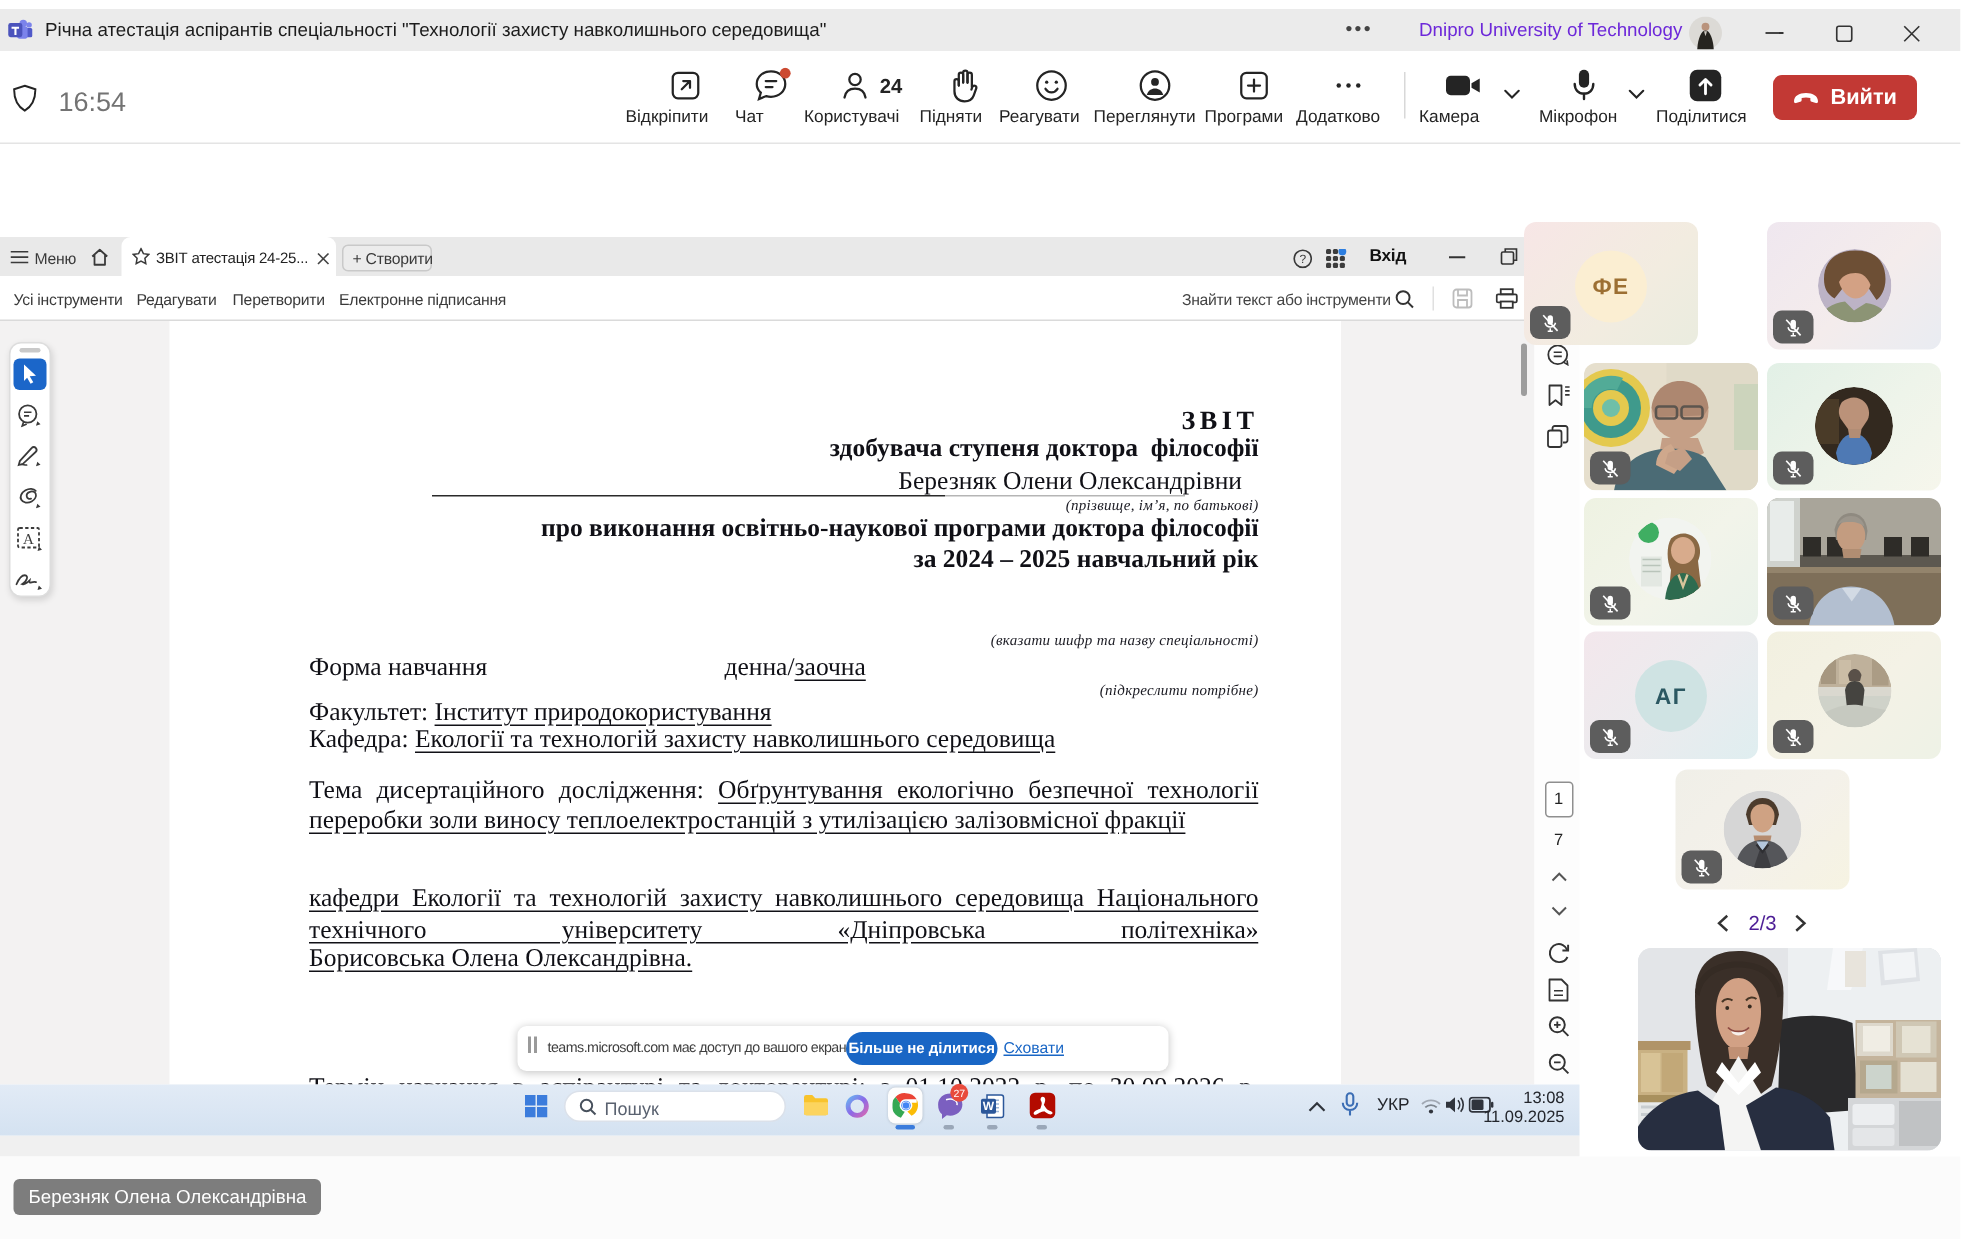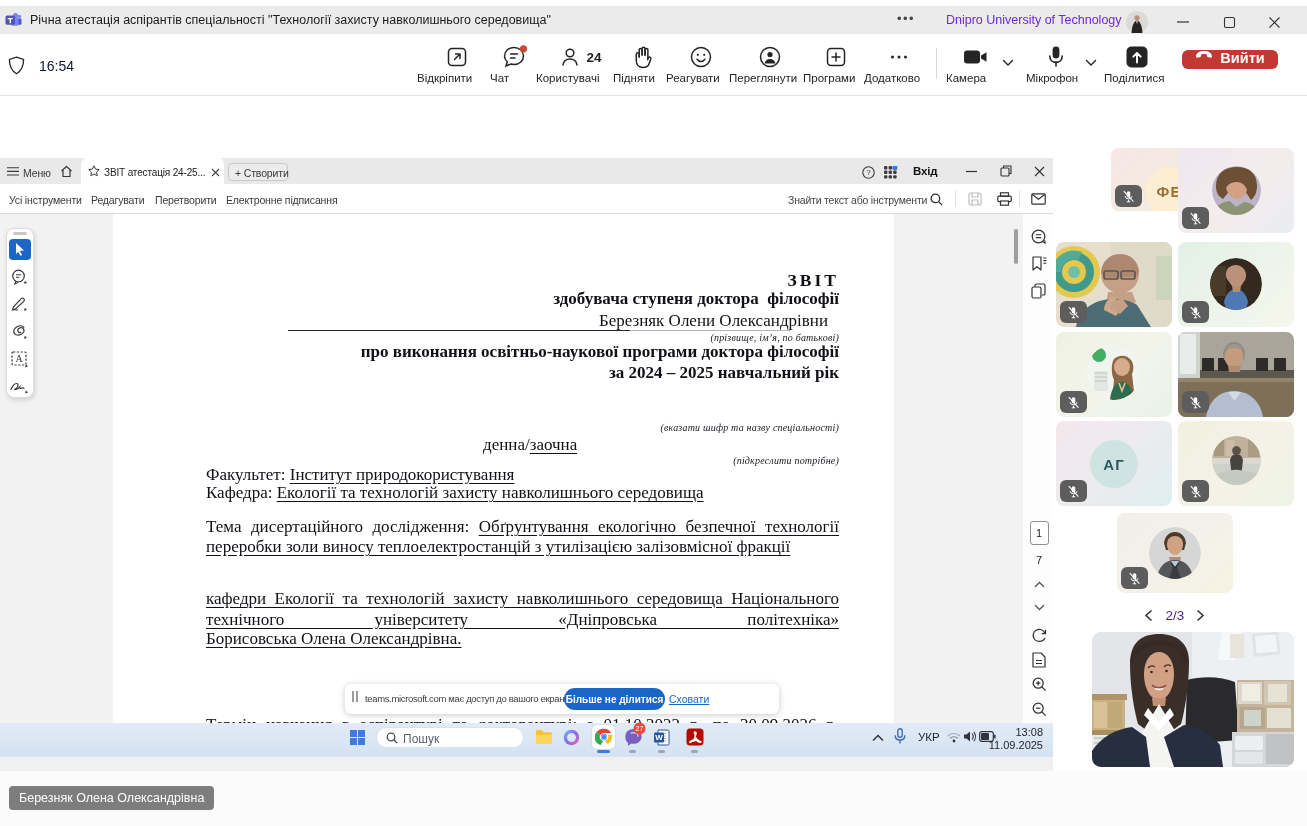--- a/index.html
+++ b/index.html
@@ -51,21 +51,21 @@
     <rect x="1.5" y="1.5" width="10" height="10" rx="1.5" fill="none" stroke="#333" stroke-width="1.1"></rect>
   </svg>
 <svg class="abs" style="left:1268px;top:16px" width="13" height="13" viewBox="0 0 13 13">
     <path d="M1.5 1.5l10 10M11.5 1.5l-10 10" stroke="#333" stroke-width="1.1"></path>
   </svg>
 
 <div class="abs" style="left:0;top:34px;width:1307px;height:62px;background:#fff;border-bottom:1px solid #e4e4e4"></div>
 <svg class="abs" style="left:8px;top:56px" width="17" height="19" viewBox="0 0 17 19">
     <path d="M8.5 1.2L15.6 3.5c0 6.2-1.6 11-7.1 14.2C3 14.5 1.4 9.7 1.4 3.5z" fill="none" stroke="#242424" stroke-width="1.3"></path>
   </svg>
-<div class="abs" style="left:39px;top:58px;font-size:14px;color:#0f172a">16:54</div>
+<div class="abs" style="left:39px;top:58px;font-size:18px;color:#737373">16:54</div>
 <div class="mbtn" style="left:417px;top:45px;width:80px">
   <svg width="24" height="24" viewBox="0 0 24 24">
       <rect x="3.5" y="3.5" width="17" height="17" rx="3.5" fill="none" stroke="#242424" stroke-width="1.5"></rect>
       <path d="M9.5 14.5L14.5 9.5M10.5 9H15v4.5" fill="none" stroke="#242424" stroke-width="1.5" stroke-linecap="round" stroke-linejoin="round"></path>
     </svg>
   Відкріпити
 </div>
 <div class="mbtn" style="left:490px;top:45px;width:50px">
   <svg width="26" height="24" viewBox="0 0 26 24">
       <path d="M12 2.5c5.5 0 9.5 3.8 9.5 8.5s-4 8.5-9.5 8.5c-1.1 0-2.2-.15-3.2-.45L4 21l1.2-4.2C3.5 15.3 2.5 13.3 2.5 11c0-4.7 4-8.5 9.5-8.5z" fill="none" stroke="#242424" stroke-width="1.5"></path>
@@ -150,21 +150,21 @@
   </svg>
 <div class="mbtn" style="left:1104px;top:45px;width:66px">
   <svg width="24" height="24" viewBox="0 0 24 24">
       <rect x="1.5" y="1.5" width="21" height="21" rx="5" fill="#242424"></rect>
       <path d="M12 17.5v-9M8.3 11.7L12 8l3.7 3.7" fill="none" stroke="#fff" stroke-width="1.9" stroke-linecap="round" stroke-linejoin="round"></path>
     </svg>
   Поділитися
 </div>
 
 <div class="abs" style="left:936px;top:48px;width:1px;height:31px;background:#d8d8d8"></div>
-<div id="leave" class="abs" style="left:1182px;top:50px;width:96px;height:19px;background:#c23934;border-radius:6px;display:flex;justify-content:center;gap:7px">
+<div id="leave" class="abs" style="left:1182px;top:50px;width:96px;height:30px;background:#c23934;border-radius:6px;display:flex;align-items:center;justify-content:center;gap:7px">
   <svg width="18" height="8" viewBox="0 0 18 8">
       <path d="M1 6.5C1 3 4.4 1 9 1s8 2 8 5.5c0 1-.6 1.4-1.4 1.2l-2.8-.8c-.6-.2-.9-.6-.9-1.2V4.4c-1.8-.6-4-.6-5.8 0v1.3c0 .6-.3 1-.9 1.2l-2.8.8C1.6 7.9 1 7.5 1 6.5z" fill="#fff"></path>
     </svg>
   <span style="color:#fff;font-weight:bold;font-size:14.5px">Вийти</span>
 </div>
 
 <div class="abs" style="left:0;top:158px;width:1053px;height:26px;background:#e9e9e9"></div>
 <svg class="abs" style="left:7px;top:167px" width="12" height="9" viewBox="0 0 12 9">
     <path d="M0 .8h12M0 4.4h12M0 8h12" stroke="#3a3a3a" stroke-width="1.1"></path>
   </svg>
@@ -317,20 +317,21 @@
 <div id="doc" style="height:606px;overflow:hidden">
   <div class="l c b" style="top:153px;font-size:17.5px;letter-spacing:3px">ЗВІТ</div>
   <div class="l c b" style="top:172px">здобувача ступеня доктора&nbsp; філософії</div>
   <div class="l c" style="top:194px;transform:translateX(-11px)">Березняк Олени Олександрівни</div>
   <div class="abs" style="left:82px;top:213px;width:342px;height:1px;background:#2a2a2a"></div>
   <div class="abs" style="left:424px;top:213px;width:160px;height:1px;background:#b5b5b5"></div>
   <div class="l c sm" style="top:215px">(прізвище, ім’я, по батькові)</div>
   <div class="l c b" style="top:225px">про виконання освітньо-наукової програми доктора філософії</div>
   <div class="l c b" style="top:246px">за 2024 – 2025 навчальний рік</div>
   <div class="l c sm" style="top:305px">(вказати шифр та назву спеціальності)</div>
+  <div class="l" style="top:318px">Форма навчання</div>
   <div class="abs" style="left:277px;top:318px;font-size:17px">денна/<u>заочна</u></div>
   <div class="l c sm" style="top:338px">(підкреслити потрібне)</div>
   <div class="l" style="top:348px">Факультет: <u>Інститут природокористування</u></div>
   <div class="l" style="top:366px">Кафедра: <u>Екології та технологій захисту навколишнього середовища</u></div>
   <div class="l j" style="top:400px">Тема дисертаційного дослідження: <u>Обґрунтування екологічно безпечної технології</u></div>
   <div class="l" style="top:420px"><u>переробки золи виносу теплоелектростанцій з утилізацією залізовмісної фракції</u></div>
   <div class="l j" style="top:472px"><u>кафедри Екології та технологій захисту навколишнього середовища Національного</u></div>
   <div class="l j" style="top:493px"><u>технічного університету «Дніпровська політехніка»</u></div>
   <div class="l" style="top:512px"><u>Борисовська Олена Олександрівна.</u></div>
   <div class="l j" style="top:598px">Термін навчання в <u>аспірантурі та докторантурі: з 01.10.2022 р. по 30.09.2026 р.</u></div>
@@ -422,21 +423,21 @@
     <path d="M9 3.5a4.6 4.6 0 010 6M10.8 1.8a7.4 7.4 0 010 9.4" fill="none" stroke="#30343c" stroke-width="1.1"></path>
   </svg>
 <svg class="abs" style="left:979px;top:731px;z-index:3" width="17" height="11" viewBox="0 0 17 11">
     <rect x="0.7" y="0.7" width="13.6" height="9.6" rx="2" fill="none" stroke="#30343c" stroke-width="1.2"></rect>
     <rect x="2" y="2" width="8" height="7" rx="1" fill="#30343c"></rect>
     <rect x="15" y="3.5" width="1.6" height="4" rx="0.8" fill="#30343c"></rect>
   </svg>
 <div class="abs" style="left:1003px;top:726px;width:40px;font-size:11px;color:#23262c;text-align:right;z-index:3">13:08</div>
 <div class="abs" style="left:978px;top:739px;width:65px;font-size:11px;color:#23262c;text-align:right;z-index:3">11.09.2025</div>
 
-<div class="tile" style="left:1111px;top:148px;width:116px;height:63px;background:linear-gradient(135deg,#f7e6e6,#f2ece0 60%,#eaecdf)">
+<div class="tile" style="left:1016px;top:148px;width:116px;height:82px;background:linear-gradient(135deg,#f7e6e6,#f2ece0 60%,#eaecdf)">
   <div class="avcirc" style="left:34px;top:19px;width:48px;height:48px;background:#fbeed2;color:#9c6f33;font-size:15px;letter-spacing:1px">ФЕ</div>
   <div class="mic">
       <svg width="13" height="13" viewBox="0 0 13 13">
         <rect x="4.7" y="1.2" width="3.6" height="6.3" rx="1.8" fill="#fff"></rect>
         <path d="M3 6.2a3.6 3.6 0 007 0M6.5 9.8v1.8M4.8 11.8h3.4" stroke="#fff" stroke-width="1" fill="none"></path>
         <line x1="1.8" y1="1.2" x2="11.4" y2="11.6" stroke="#fff" stroke-width="1.1"></line>
       </svg>
     </div>
 </div>
 

